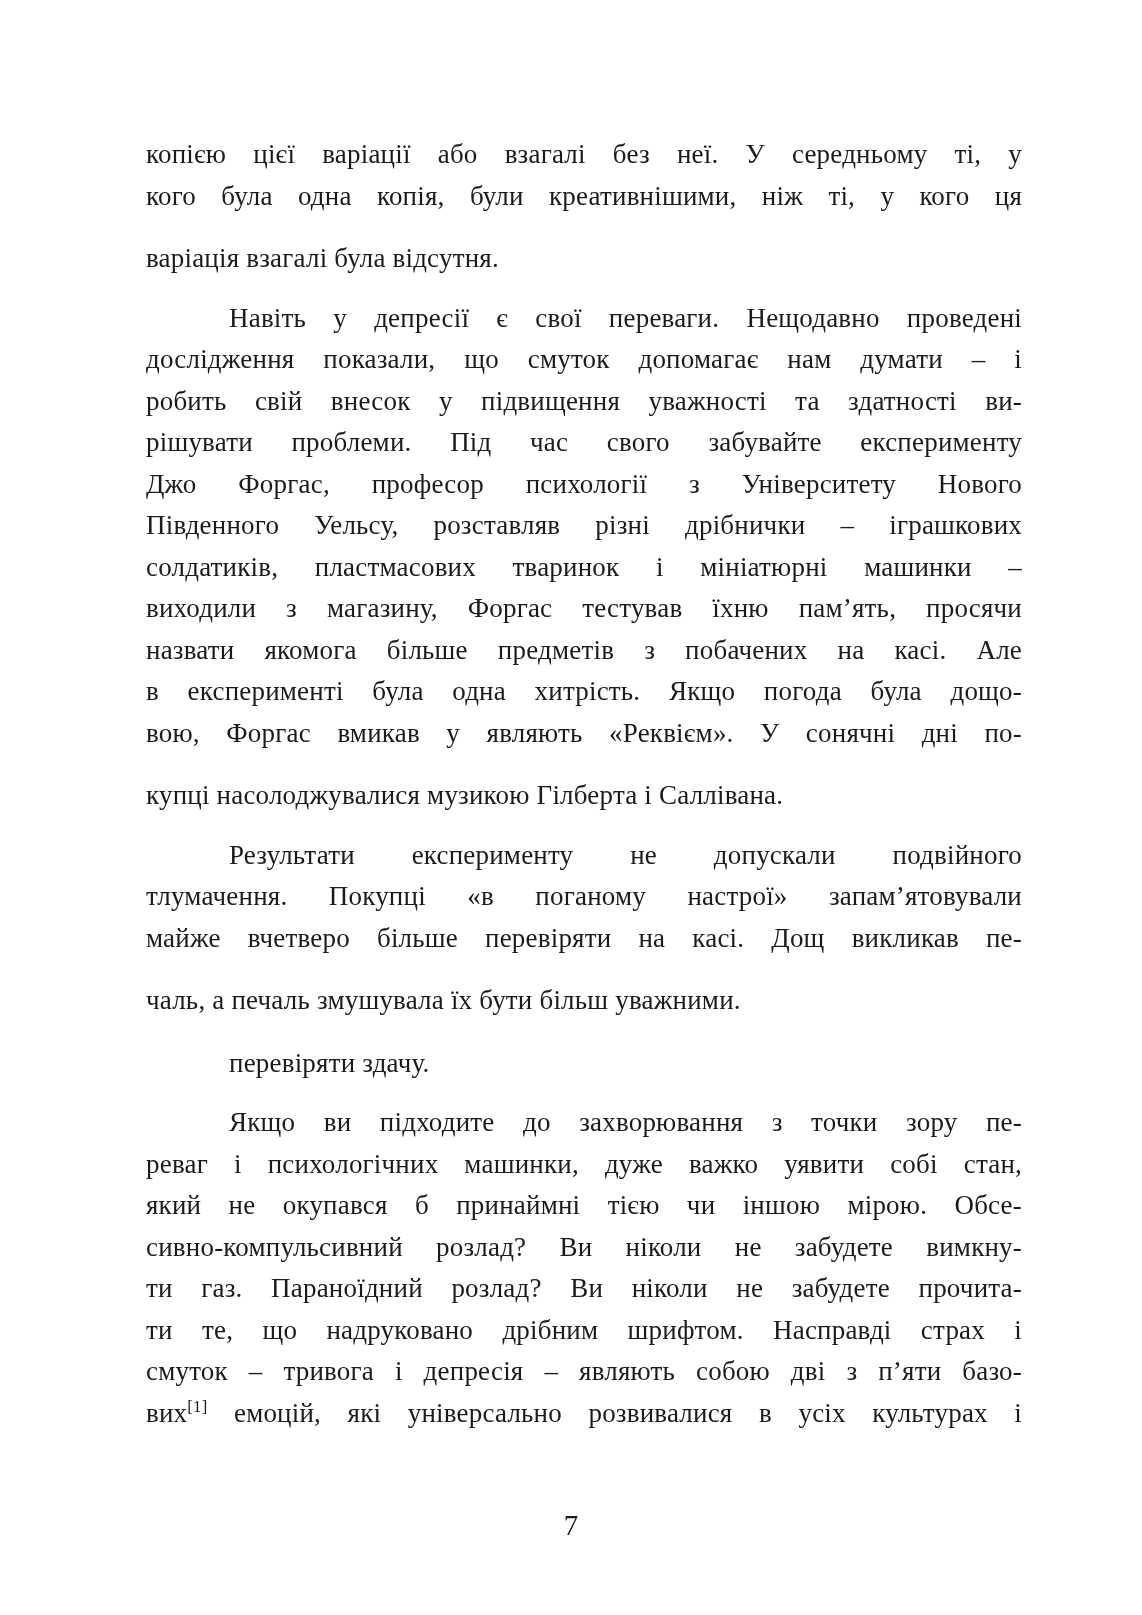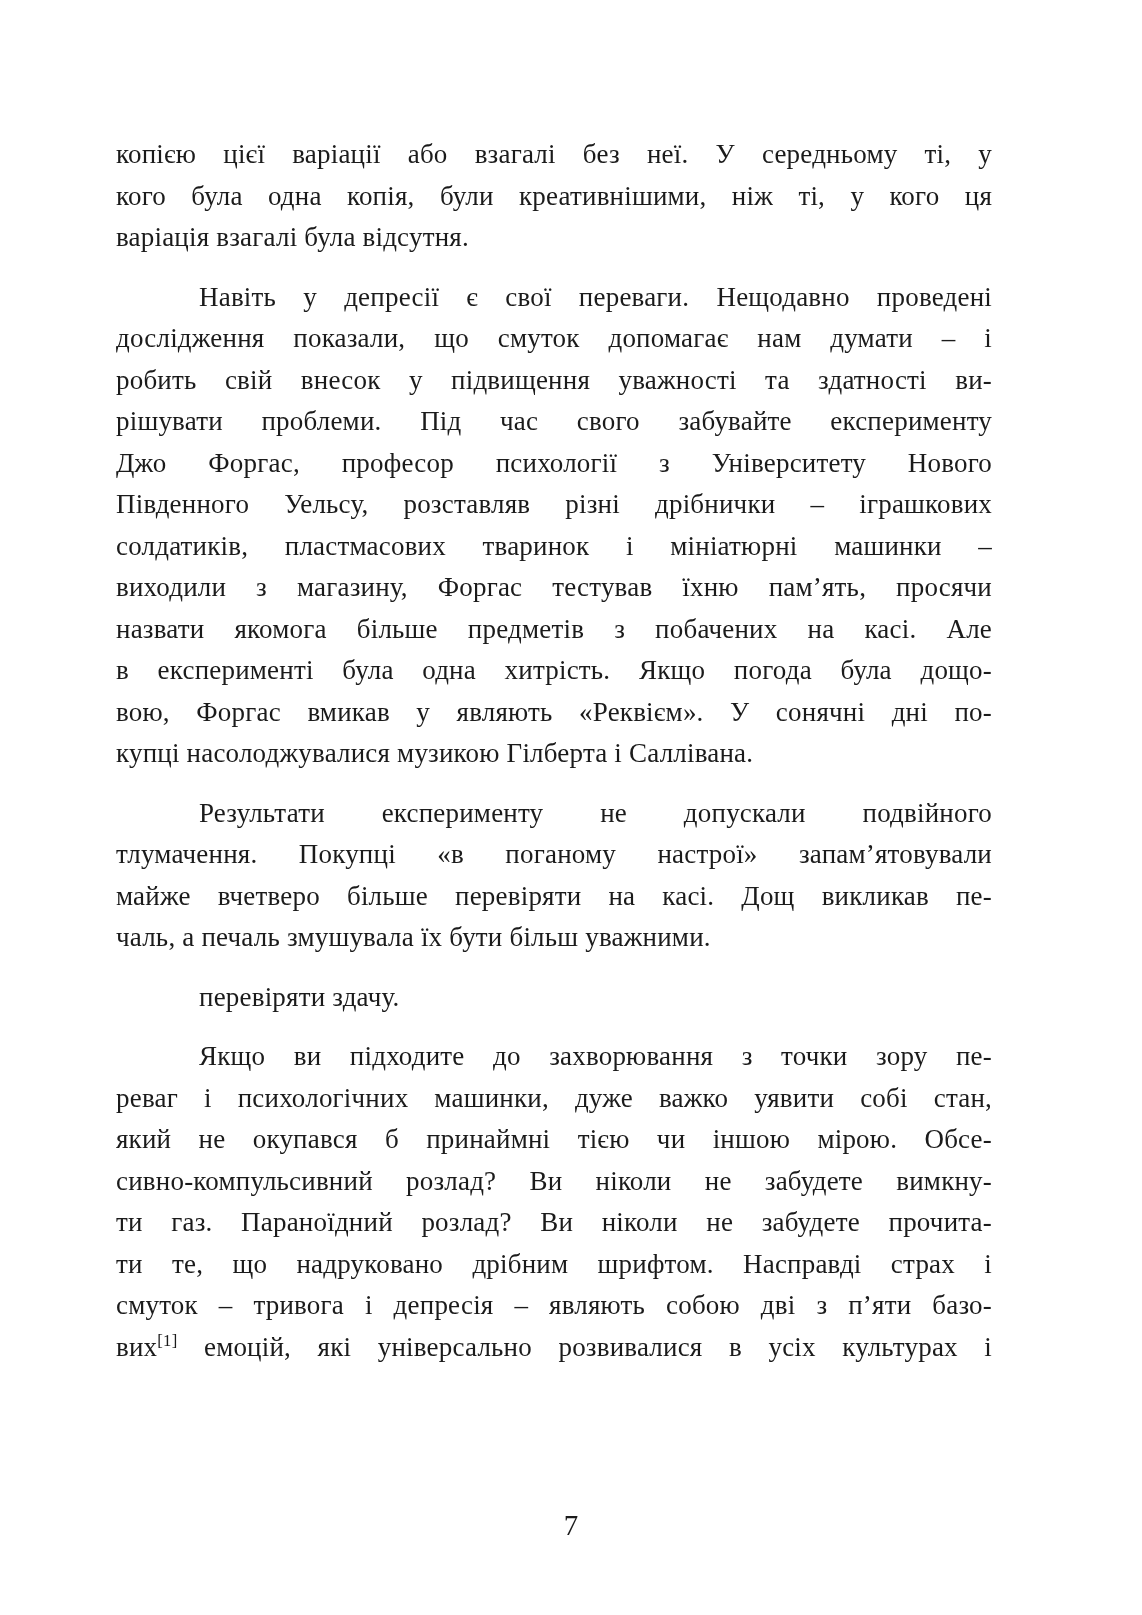--- a/index.html
+++ b/index.html
@@ -15,21 +15,21 @@
     color: #1b1b1b;
     overflow: hidden;
   }
   .page {
     position: absolute;
     inset: 0;
     background: #ffffff;
   }
   .text-block {
     position: absolute;
-    left: 116px;
+    left: 146px;
     top: 134px;
     width: 876px;
     display: block;
   }
   .para {
     margin: 0;
   }
   .para + .para {
     margin-top: 18px;
   }
@@ -43,20 +43,21 @@
     text-justify: inter-word;
     letter-spacing: 0.2px;
   }
   .para.indent .line:first-child {
     padding-left: 83px;
   }
   
   .line.para-end {
     text-align: left;
     text-align-last: left;
+    margin-top: 21px;
   }
   sup.fnref {
     font-size: 0.62em;
     line-height: 0;
     vertical-align: super;
   }
   .page-number {
     position: absolute;
     top: 1508px;
     left: 0;

